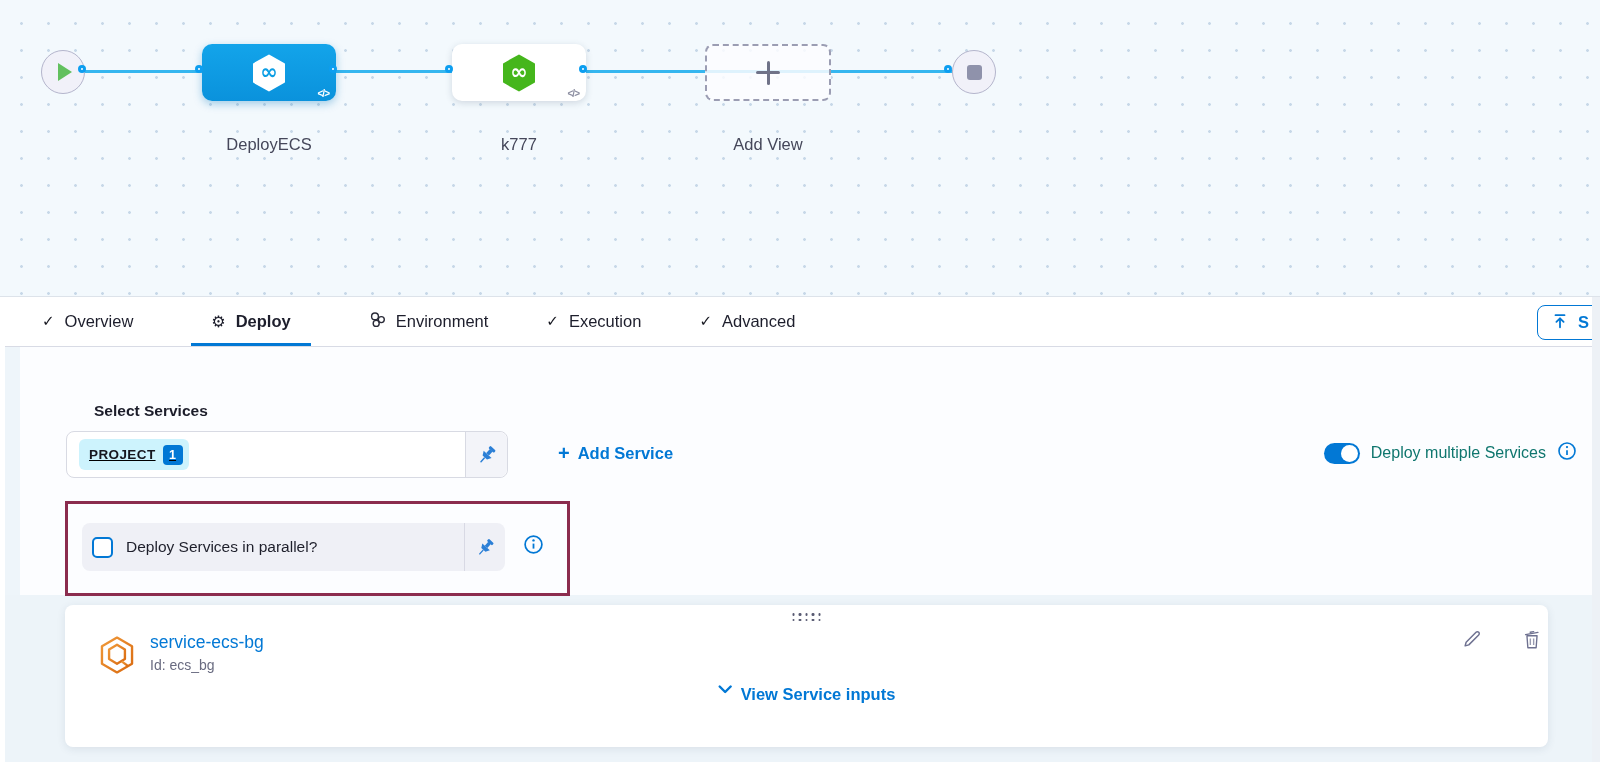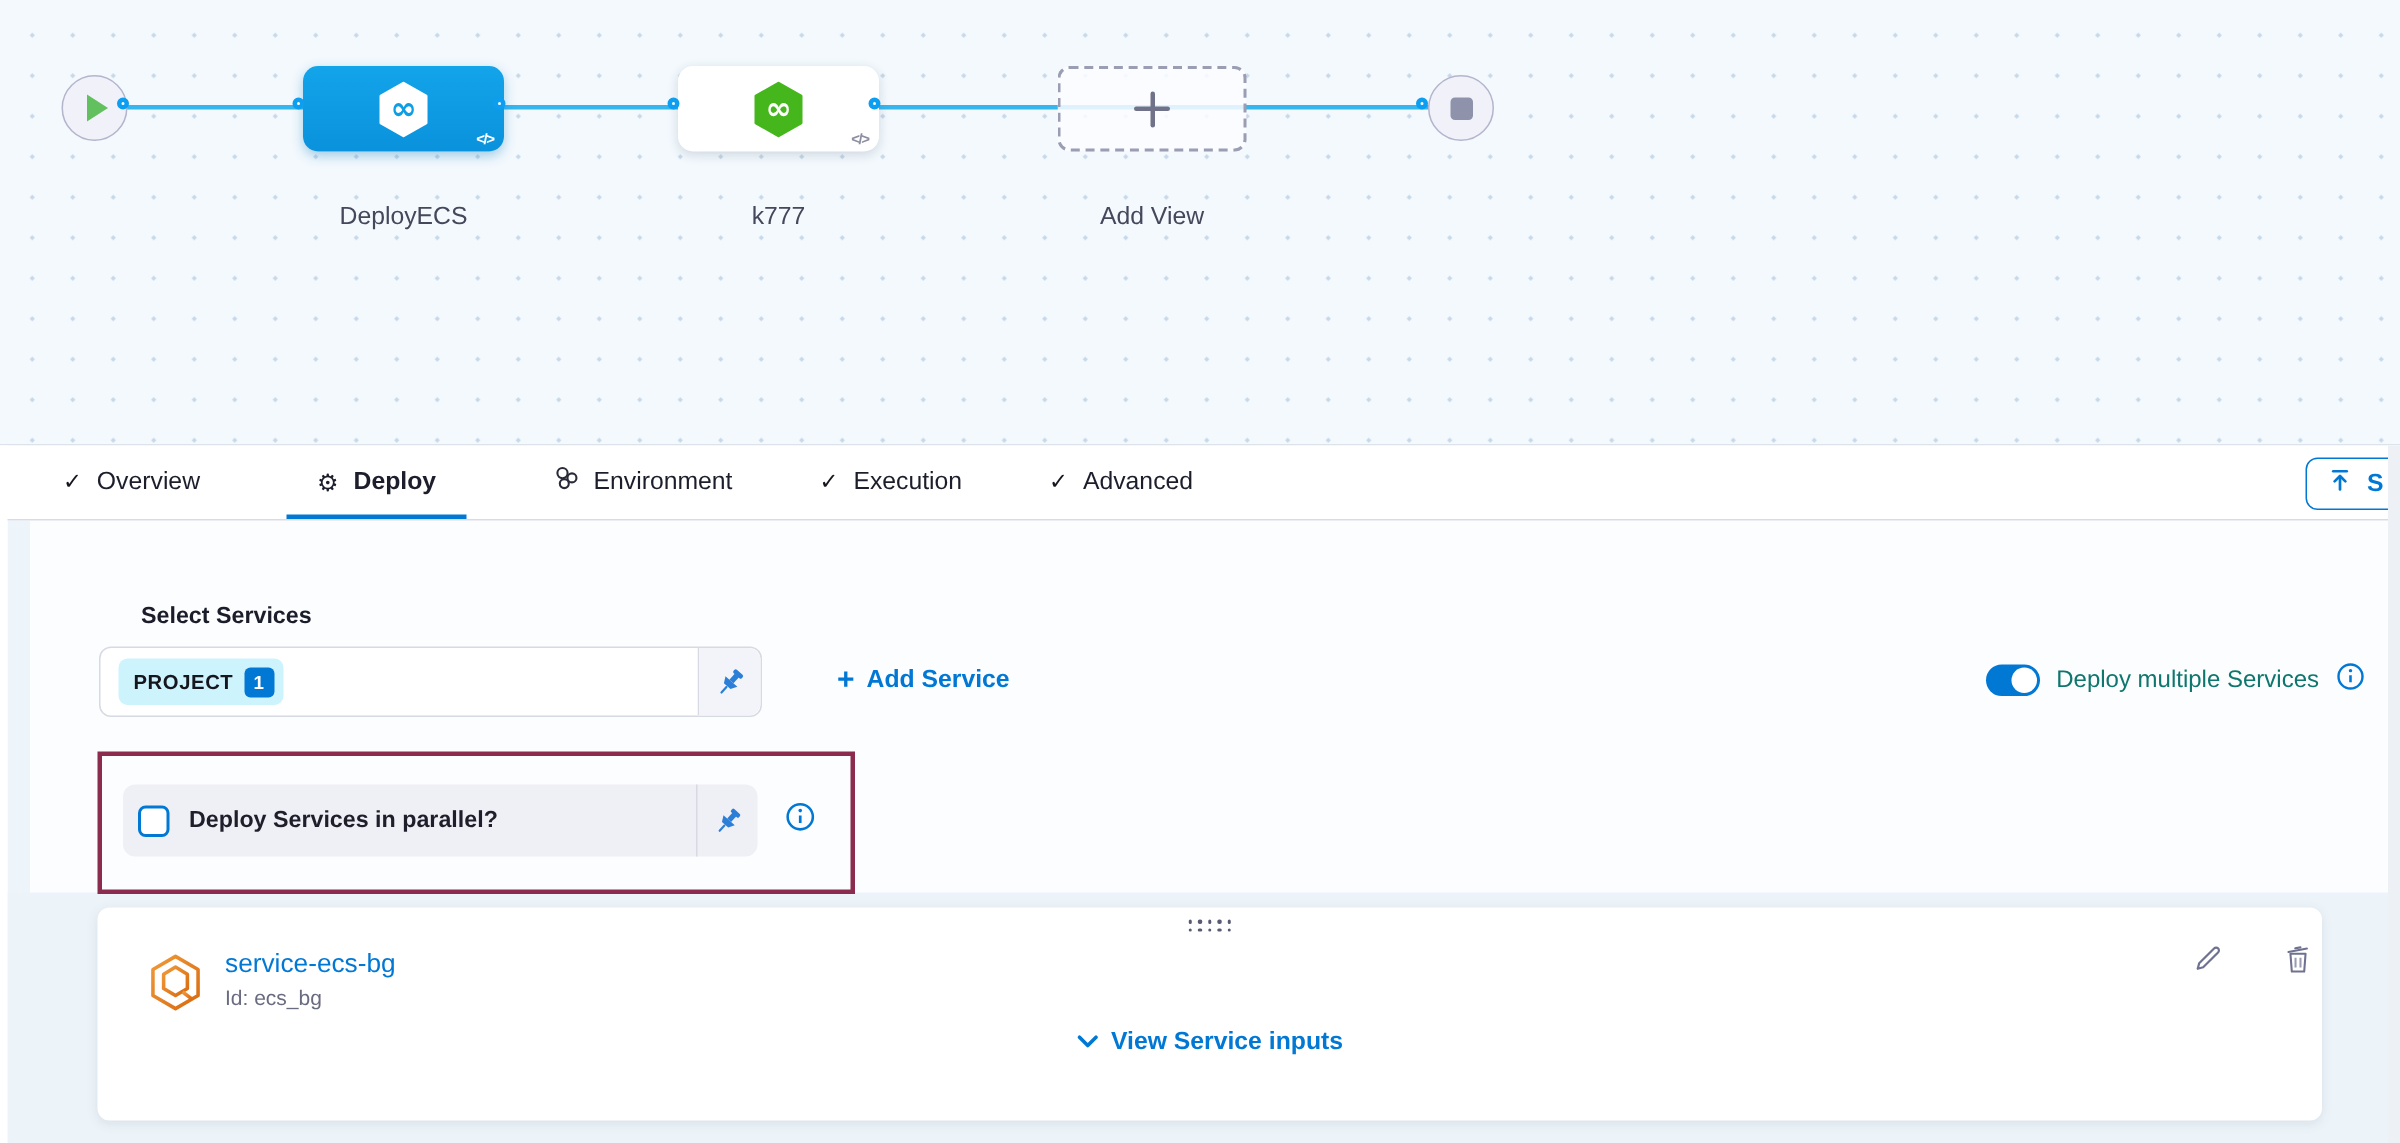--- a/index.html
+++ b/index.html
@@ -64,21 +64,21 @@
 
   
   .content { position:absolute; left:0; top:347px; width:1600px; height:415px; background:#fcfdff; }
   .left-gutter { position:absolute; left:5px; top:0; width:15px; height:415px; background:#eef5fa; }
   .lower-bg { position:absolute; left:0; top:248px; width:1600px; height:167px; background:#edf4f9; }
 
   .section-label { position:absolute; left:66px; top:55px; font-size:15.5px; font-weight:bold; color:#1c1d2a;margin-left:28px; }
 
   .service-select { position:absolute; left:66px; top:84px; width:442px; height:47px;
     background:#fff; border:1px solid #d8dae3; border-radius:8px; display:flex; }
-  .chip-zone { flex:1; display:flex; align-items:center; padding-left:12px; }
+  .chip-zone { flex:1; display:flex; align-items:center; padding-left:12px;text-decoration:underline; }
   .chip { display:flex; align-items:center; gap:7px; background:#cdf3fd; border-radius:6px;
     height:31px; padding:0 6px 0 10px; }
   .chip-label { font-size:13.5px; font-weight:bold; letter-spacing:.4px; color:#16161e; }
   .chip-count { min-width:20px; height:20px; border-radius:4px; background:#0278d5; color:#fff;
     font-size:12.5px; font-weight:bold; display:flex; align-items:center; justify-content:center; }
   .pin-zone { width:42px; border-left:1px solid #d8dae3; background:#f3f4f9;
     border-radius:0 8px 8px 0; display:flex; align-items:center; justify-content:center; }
 
   .add-service { position:absolute; left:558px; top:96px; display:flex; align-items:center; gap:8px;
     color:#0278d5; font-weight:bold; font-size:16.5px; cursor:pointer; }
@@ -87,41 +87,41 @@
   .toggle-row { position:absolute; right:23px; top:94px; display:flex; align-items:center; gap:11px; }
   .toggle { width:36px; height:21px; border-radius:11px; background:#0278d5; position:relative; }
   .toggle .knob { position:absolute; right:2px; top:2px; width:17px; height:17px; border-radius:50%; background:#fff; }
   .toggle-label { font-size:16px; color:#0f766e; }
 
   .annotation-box { position:absolute; left:65px; top:154px; width:505px; height:95px;
     border:3px solid #8b2c4e; z-index:4; }
 
   .parallel-row { position:absolute; left:82px; top:176px; width:423px; height:48px;
     background:#eff0f6; border-radius:8px; display:flex; z-index:5; }
-  .parallel-main { flex:1; display:flex; align-items:center; padding-left:10px; gap:13px;font-weight:bold; }
+  .parallel-main { flex:1; display:flex; align-items:center; padding-left:10px; gap:13px; }
   .checkbox { width:21px; height:21px; border:2px solid #0278d5; border-radius:5px; background:#fff; }
   .parallel-label { font-size:15.5px; color:#1e1f2b; }
   .parallel-pin { width:41px; border-left:1px solid #d8d9e4; display:flex; align-items:center; justify-content:center; }
   .info-float { position:absolute; left:523px; top:187px; z-index:5; }
 
   
   .service-card { position:absolute; left:65px; top:258px; width:1483px; height:142px;
     background:#fff; border-radius:8px; box-shadow:0 2px 8px rgba(40,60,90,.10); }
   .drag-handle { position:absolute; left:50%; top:8px; transform:translateX(-50%);
     display:flex; flex-direction:column; gap:3px; cursor:grab; }
   .drag-handle .row { display:flex; gap:4px; }
   .drag-handle i { width:2.6px; height:2.6px; border-radius:50%; background:#585a72; }
   .svc-hex { position:absolute; left:33px; top:30px; }
   .svc-name { position:absolute; left:85px; top:27px; font-size:17.5px; font-weight:normal; color:#0278d5; cursor:pointer; }
   .svc-id { position:absolute; left:85px; top:52px; font-size:14px; color:#696b80; }
   .card-action { position:absolute; top:23px; width:22px; height:22px; cursor:pointer; }
   .act-edit { left:1396px; }
   .act-del { left:1456px; }
   .view-inputs { position:absolute; left:50%; top:80px; transform:translateX(-50%);
-    display:flex; align-items:center; gap:9px; color:#0278d5; font-weight:bold; font-size:16.5px; cursor:pointer; }
+    display:flex; align-items:flex-start; gap:9px; color:#0278d5; font-weight:bold; font-size:16.5px; cursor:pointer; }
 </style>
 </head>
 <body>
 
 <div class="viewport">
 
   <div class="canvas">
     <div class="flow-line"></div>
 
     <div class="round-node" style="left:41px;">

